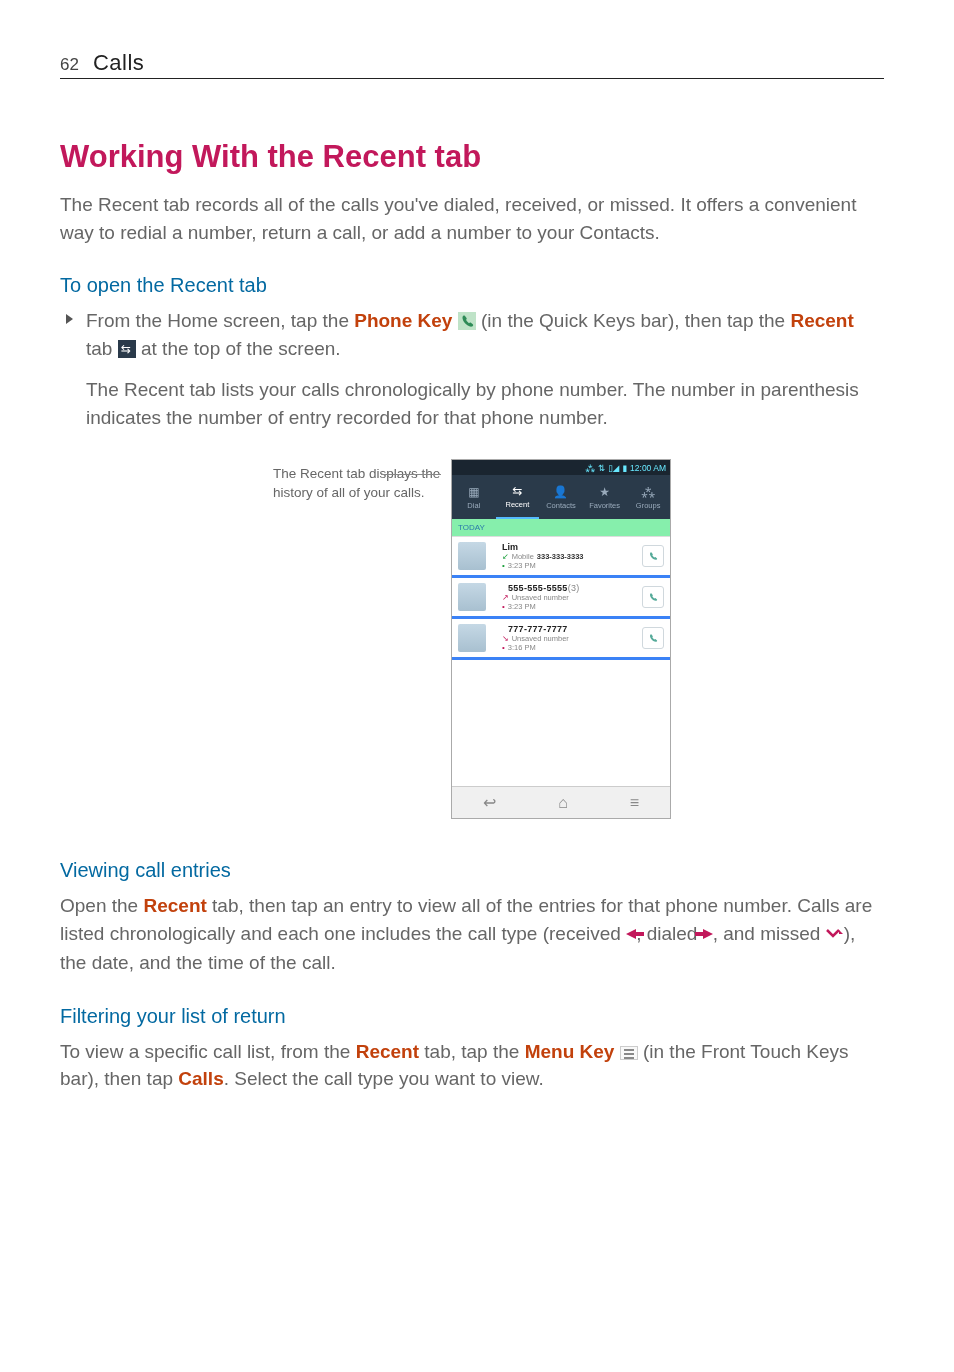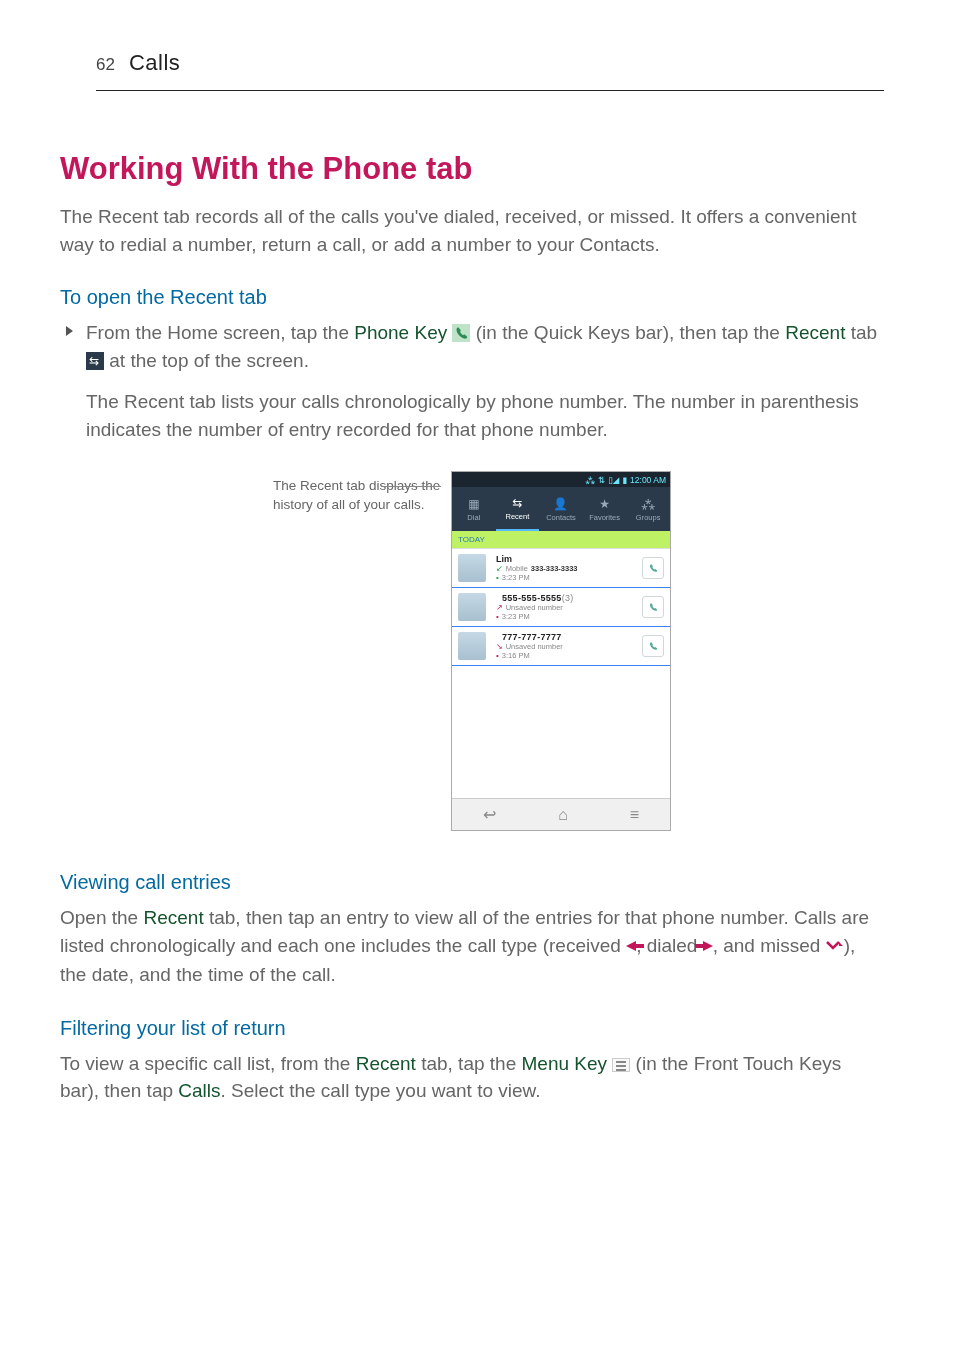--- a/index.html
+++ b/index.html
@@ -10,23 +10,22 @@
     height: 1372px;
     padding: 50px 70px 50px 60px;
     color: #555;
     position: relative;
   }
   .header-row {
     display: flex;
     align-items: baseline;
     gap: 14px;
     border-bottom: 1.5px solid #222;
-    padding-bottom: 14px;
+    padding-bottom: 2px;
     margin-bottom: 60px;
-    margin-left: 36px;
   }
   .page-num {
     font-size: 17px;
     color: #444;
   }
   .section-name {
     font-size: 22px;
     color: #222;
     font-weight: 400;
     letter-spacing: 0.5px;
@@ -62,21 +61,21 @@
     width: 0; height: 0;
     border-top: 5px solid transparent;
     border-bottom: 5px solid transparent;
     border-left: 7px solid #555;
   }
   .bullet-text {
     font-size: 19px;
     line-height: 1.45;
     color: #666;
   }
-  .bullet-text b, .para b { color: #14532d; font-weight: 400; }
+  .bullet-text b, .para b { color: #c2410c; font-weight: 700; }
   .icon-phone {
     display: inline-block;
     width: 18px; height: 18px;
     vertical-align: -3px;
   }
   .icon-recent {
     display: inline-block;
     width: 18px; height: 18px;
     background: #2a3a4a;
     vertical-align: -3px;
@@ -204,29 +203,29 @@
   .pm-tab.active { color: #fff; border-bottom: 2px solid #5bf; }
   .pm-tab-icon {
     width: 14px; height: 14px;
     display: flex; align-items: center; justify-content: center;
     font-size: 12px;
   }
   .pm-today {
     font-size: 8px;
     color: #2a7aaa;
     padding: 4px 6px;
-    background: #bef264;
+    background: #86efac;
     border-bottom: 1px solid #ddd;
   }
   .pm-row {
     display: flex;
     align-items: center;
     padding: 5px 6px;
-    border-bottom: 1px solid #3b82f6;
-    gap: 10px;
+    border-bottom: 3px solid #3b82f6;
+    gap: 16px;
   }
   .pm-avatar {
     width: 28px; height: 28px;
     background: linear-gradient(#c5d8e5, #a8c0d0);
     border-radius: 2px;
   }
   .pm-info { flex: 1; }
   .pm-name { color: #222; font-weight: 600; font-size: 9px; }
   .pm-name.num { letter-spacing: 0.3px; padding-left: 6px; }
   .pm-sub { color: #888; font-size: 7.5px; display: flex; align-items: center; gap: 3px; }
@@ -256,21 +255,21 @@
   .sm-arrow-miss { color: #c2185b; font-size: 8px; }
 </style>
 </head>
 <body>
 
 <div class="header-row">
   <span class="page-num">62</span>
   <span class="section-name">Calls</span>
 </div>
 
-<h1 class="title">Working With the Phone tab</h1>
+<h1 class="title">Working With the Recent tab</h1>
 
 <p class="para">The Recent tab records all of the calls you've dialed, received, or missed. It offers a convenient way to redial a number, return a call, or add a number to your Contacts.</p>
 
 <h2 class="sub">To open the Recent tab</h2>
 
 <div class="bullet-block">
   <span class="triangle"></span>
   <p class="bullet-text">
     <span>From the Home screen, tap the </span><b>Phone Key</b>
     <span class="icon-phone">

